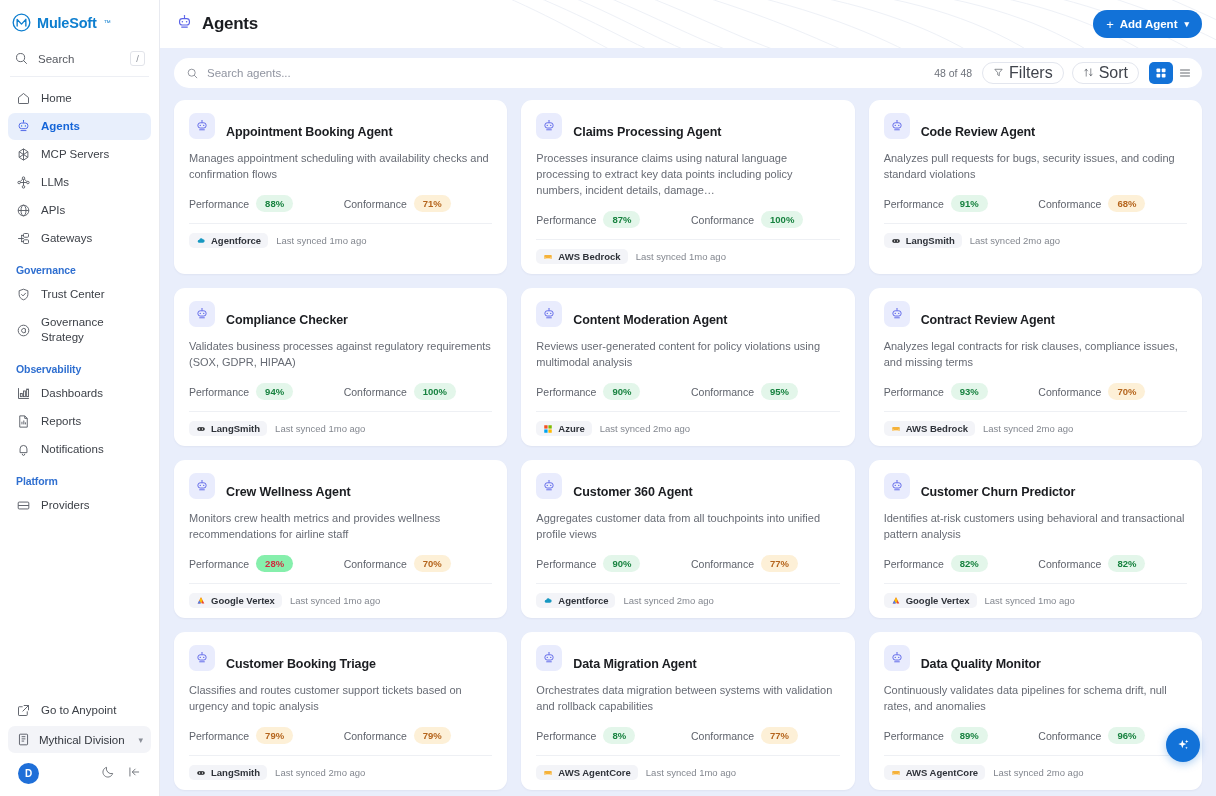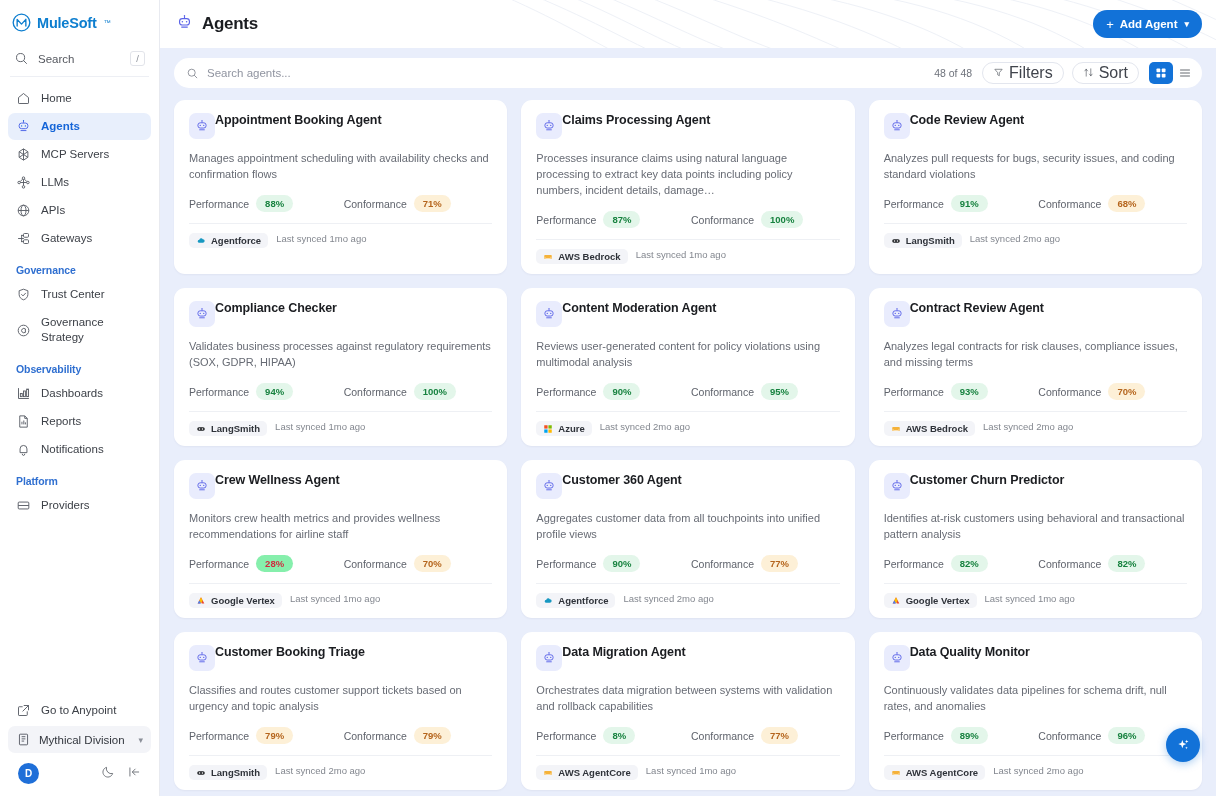--- a/index.html
+++ b/index.html
@@ -126,21 +126,21 @@
 
   
   .grid {
     display: grid; grid-template-columns: repeat(3, 1fr);
     gap: 14px 14px;
   }
   .card {
     background: #fff; border-radius: 11px; padding: 13px 15px 10px 15px;
     box-shadow: 0 1px 2px rgba(30,40,80,0.05);
   }
-  .card-head { display: flex; align-items: flex-start; margin-bottom: 11px; }
+  .card-head { display: flex; align-items: flex-end; gap: 11px; margin-bottom: 11px; }
   .card-ico {
     width: 26px; height: 26px; flex: 0 0 26px; border-radius: 7px;
     background: #e9ecfd; display: flex; align-items: center; justify-content: center;
   }
   .card-ico svg { width: 14px; height: 14px; stroke: #5a63e8; stroke-width: 1.6; fill: none; }
   .card-title { font-size: 12.5px; font-weight: 700; color: #1b1d21; letter-spacing: -0.1px; }
   .card-desc {
     font-size: 11px; color: #676b74; line-height: 16px; margin-bottom: 13px;
     min-height: 32px;
   }
@@ -151,21 +151,21 @@
   .badge {
     font-size: 9.5px; font-weight: 700; padding: 2px 9px; border-radius: 9px;
     line-height: 13px;
   }
   .badge.green { background: #e3f6ea; color: #17823f; }
   .badge.amber { background: #fdf0d7; color: #b5651d; }
   .badge.red   { background: #86efac; color: #cf2b40; }
 
   .card-foot {
     border-top: 1px solid #eef0f4; padding-top: 9px;
-    display: flex; gap: 8px;
+    display: flex; align-items: center; gap: 8px;
   }
   .provider {
     display: flex; align-items: center; gap: 5px;
     background: #f3f4f8; border-radius: 5px; padding: 2px 7px;
     font-size: 9.5px; font-weight: 700; color: #2e3239; white-space: nowrap;
   }
   .prov-glyph { width: 10px; height: 10px; flex: 0 0 10px; display:flex;align-items:center;justify-content:center; }
   .synced { font-size: 9.5px; color: #83878f; white-space: nowrap; }
 
   .fab {

